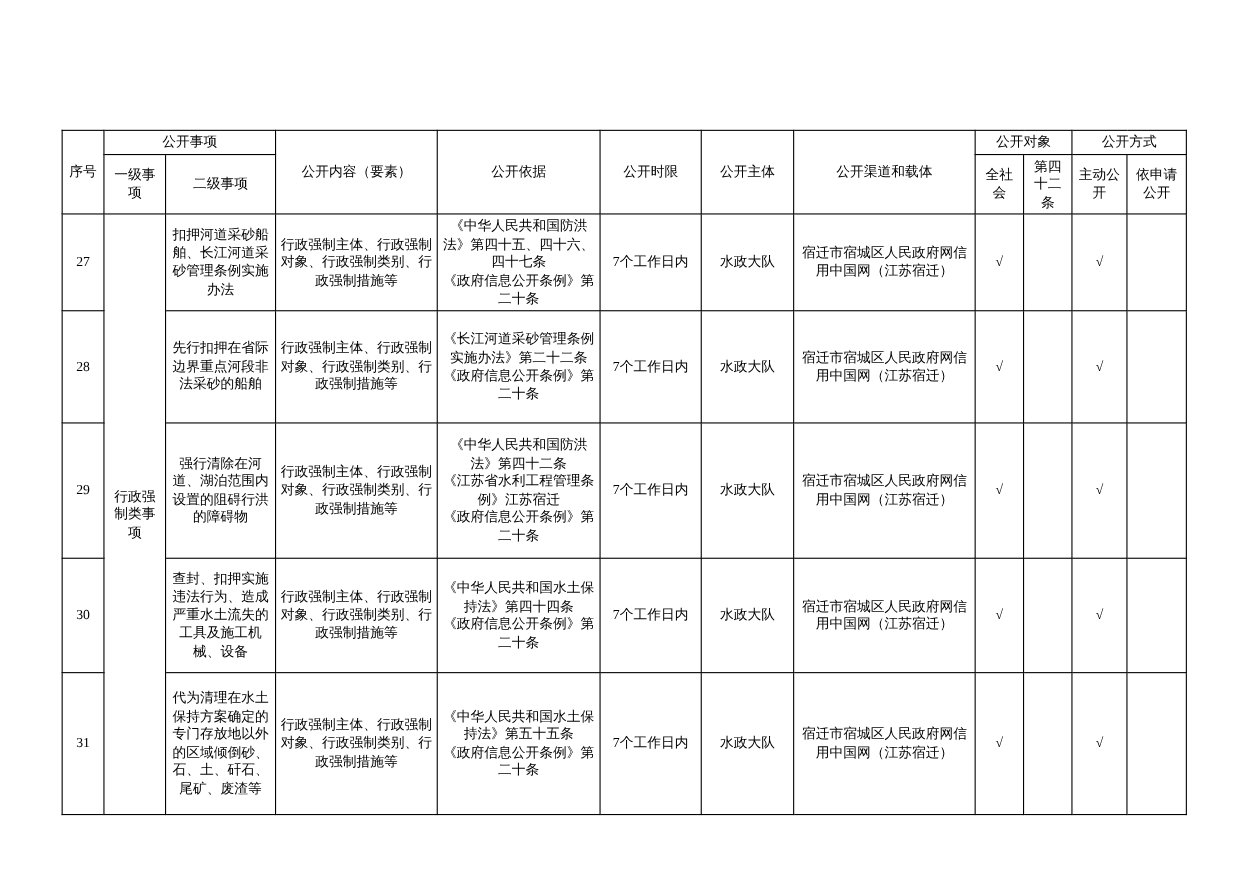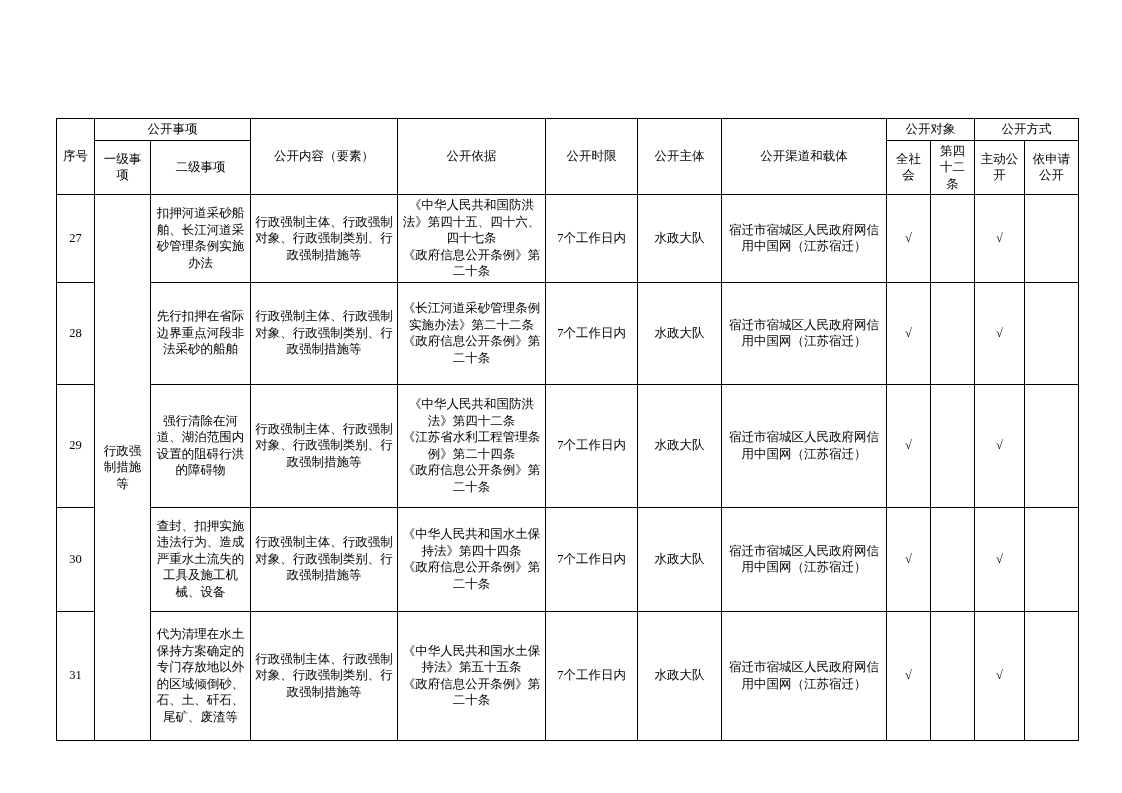--- a/index.html
+++ b/index.html
@@ -132,21 +132,21 @@
         <td>一级事项</td>
         <td>二级事项</td>
         <td>全社会</td>
         <td>第四十二条</td>
         <td>主动公开</td>
         <td>依申请公开</td>
       </tr>
 
       <tr style="height:86px;">
         <td class="seq">27</td>
-        <td rowspan="5" class="vtext">行政强制措施等</td>
+        <td rowspan="5" class="vtext">行政强制类事项</td>
         <td class="vtext">扣押河道采砂船舶、长江河道采砂管理条例实施办法</td>
         <td class="content-cell">行政强制主体、行政强制对象、行政强制类别、行政强制措施等</td>
         <td class="basis-cell" style="white-space:pre-line;">《中华人民共和国防洪法》第四十五、四十六、四十七条
 《政府信息公开条例》第二十条</td>
         <td class="cell-small">7个工作日内</td>
         <td class="cell-small">水政大队</td>
         <td class="channel-cell">宿迁市宿城区人民政府网信用中国网（江苏宿迁）</td>
         <td class="mark">√</td>
         <td class="mark"></td>
         <td class="mark">√</td>
@@ -166,21 +166,21 @@
         <td class="mark"></td>
         <td class="mark">√</td>
         <td class="mark"></td>
       </tr>
 
       <tr style="height:123px;">
         <td class="seq">29</td>
         <td class="vtext">强行清除在河道、湖泊范围内设置的阻碍行洪的障碍物</td>
         <td class="content-cell">行政强制主体、行政强制对象、行政强制类别、行政强制措施等</td>
         <td class="basis-cell" style="white-space:pre-line;">《中华人民共和国防洪法》第四十二条
-《江苏省水利工程管理条例》第二十四条
+《江苏省水利工程管理条例》江苏宿迁
 《政府信息公开条例》第二十条</td>
         <td class="cell-small">7个工作日内</td>
         <td class="cell-small">水政大队</td>
         <td class="channel-cell">宿迁市宿城区人民政府网信用中国网（江苏宿迁）</td>
         <td class="mark">√</td>
         <td class="mark"></td>
         <td class="mark">√</td>
         <td class="mark"></td>
       </tr>
 

